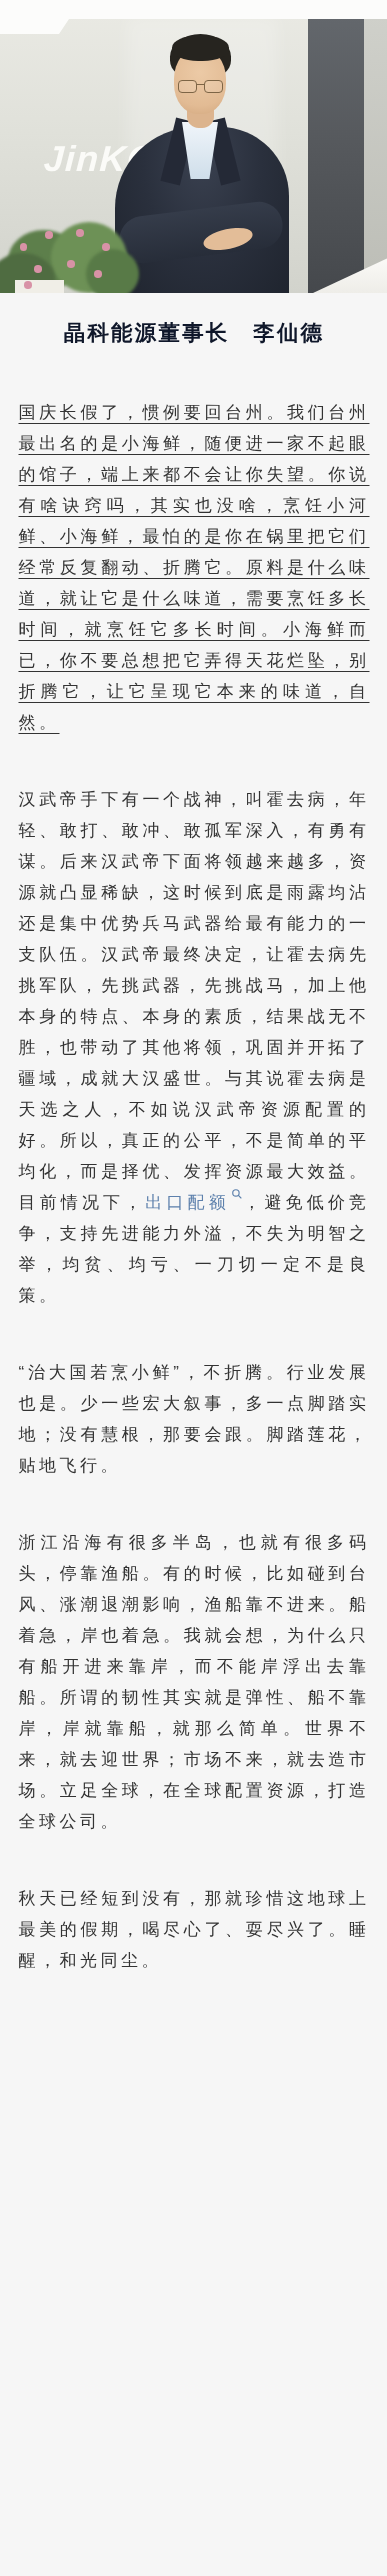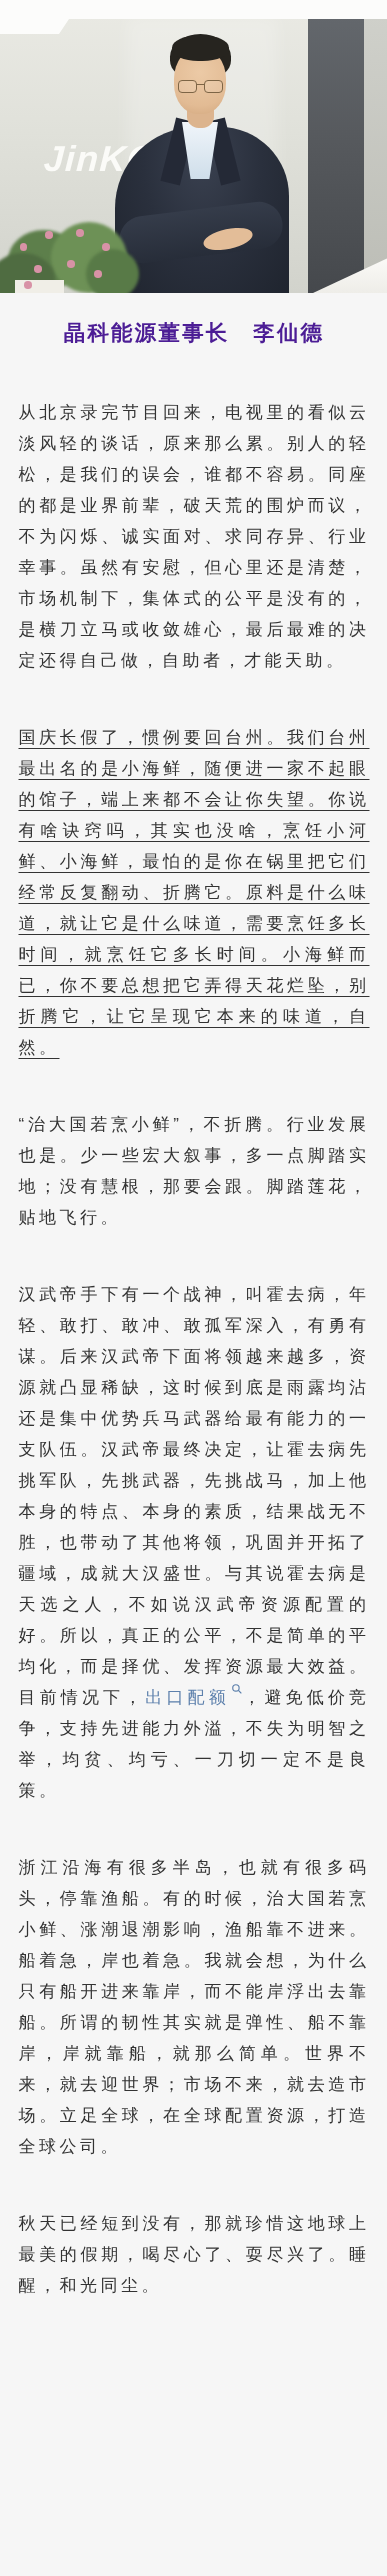--- a/index.html
+++ b/index.html
@@ -105,21 +105,21 @@
   .counter {
     right: 0; bottom: 0; width: 75px; height: 35px;
     background: linear-gradient(180deg, #fbfaf7 0%, #eeede8 100%);
     clip-path: polygon(0 100%, 100% 0, 100% 100%); z-index: 9;
   }
 
   
   .title {
     margin: 26px 18.5px 49px;
     font-size: 21.4px; line-height: 29px; font-weight: bold;
-    letter-spacing: 2.3px; text-align: center; color: #4c1d95;
+    letter-spacing: 2.3px; text-align: center; color: #0f172a;
     white-space: pre-wrap;
   }
   .article { padding: 0 18.5px 29px; }
   .article p {
     margin: 0 0 46px;
     font-size: 17px; line-height: 31px;
     letter-spacing: 3.5px;
     text-align: justify;
     color: #333333;
   }
@@ -171,23 +171,22 @@
   <div class="flower fl6"></div>
   <div class="flower fl7"></div>
   <div class="flower fl8"></div>
   <div class="planter"></div>
   <div class="counter"></div>
 </div>
 
 <h1 class="title">晶科能源董事长　李仙德</h1>
 
 <div class="article">
-  <p>从北京录完节目回来，电视里的看似云淡风轻的谈话，原来那么累。别人的轻松，是我们的误会，谁都不容易。同座的都是业界前辈，破天荒的围炉而议，不为闪烁、诚实面对、求同存异、行业幸事。虽然有安慰，但心里还是清楚，市场机制下，集体式的公平是没有的，是横刀立马或收敛雄心，最后最难的决定还得自己做，自助者，才能天助。</p>
   <p class="u">国庆长假了，惯例要回台州。我们台州最出名的是小海鲜，随便进一家不起眼的馆子，端上来都不会让你失望。你说有啥诀窍吗，其实也没啥，烹饪小河鲜、小海鲜，最怕的是你在锅里把它们经常反复翻动、折腾它。原料是什么味道，就让它是什么味道，需要烹饪多长时间，就烹饪它多长时间。小海鲜而已，你不要总想把它弄得天花烂坠，别折腾它，让它呈现它本来的味道，自然。</p>
-  <p>“治大国若烹小鲜”，不折腾。行业发展也是。少一些宏大叙事，多一点脚踏实地；没有慧根，那要会跟。脚踏莲花，贴地飞行。</p>
   <p><span>汉武帝手下有一个战神，叫霍去病，年轻、敢打、敢冲、敢孤军深入，有勇有谋。后来汉武帝下面将领越来越多，资源就凸显稀缺，这时候到底是雨露均沾还是集中优势兵马武器给最有能力的一支队伍。汉武帝最终决定，让霍去病先挑军队，先挑武器，先挑战马，加上他本身的特点、本身的素质，结果战无不胜，也带动了其他将领，巩固并开拓了疆域，成就大汉盛世。与其说霍去病是天选之人，不如说汉武帝资源配置的好。所以，真正的公平，不是简单的平均化，而是择优、发挥资源最大效益。目前情况下，</span><span class="link"><span>出口配额</span><svg class="search-sup" width="11.6" height="11.6" viewBox="0 0 20 20">
           <circle cx="8.5" cy="8.5" r="5.5" fill="none" stroke="#5d80ac" stroke-width="2"></circle>
           <line x1="12.8" y1="12.8" x2="17.2" y2="17.2" stroke="#5d80ac" stroke-width="2" stroke-linecap="round"></line>
         </svg></span><span>，避免低价竞争，支持先进能力外溢，不失为明智之举，均贫、均亏、一刀切一定不是良策。</span></p>
-  <p>浙江沿海有很多半岛，也就有很多码头，停靠渔船。有的时候，治大国若烹小鲜、涨潮退潮影响，渔船靠不进来。船着急，岸也着急。我就会想，为什么只有船开进来靠岸，而不能岸浮出去靠船。所谓的韧性其实就是弹性、船不靠岸，岸就靠船，就那么简单。世界不来，就去迎世界；市场不来，就去造市场。立足全球，在全球配置资源，打造全球公司。</p>
+  <p>“治大国若烹小鲜”，不折腾。行业发展也是。少一些宏大叙事，多一点脚踏实地；没有慧根，那要会跟。脚踏莲花，贴地飞行。</p>
+  <p>浙江沿海有很多半岛，也就有很多码头，停靠渔船。有的时候，比如碰到台风、涨潮退潮影响，渔船靠不进来。船着急，岸也着急。我就会想，为什么只有船开进来靠岸，而不能岸浮出去靠船。所谓的韧性其实就是弹性、船不靠岸，岸就靠船，就那么简单。世界不来，就去迎世界；市场不来，就去造市场。立足全球，在全球配置资源，打造全球公司。</p>
   <p>秋天已经短到没有，那就珍惜这地球上最美的假期，喝尽心了、耍尽兴了。睡醒，和光同尘。</p>
 </div>
 
 
 </body></html>

